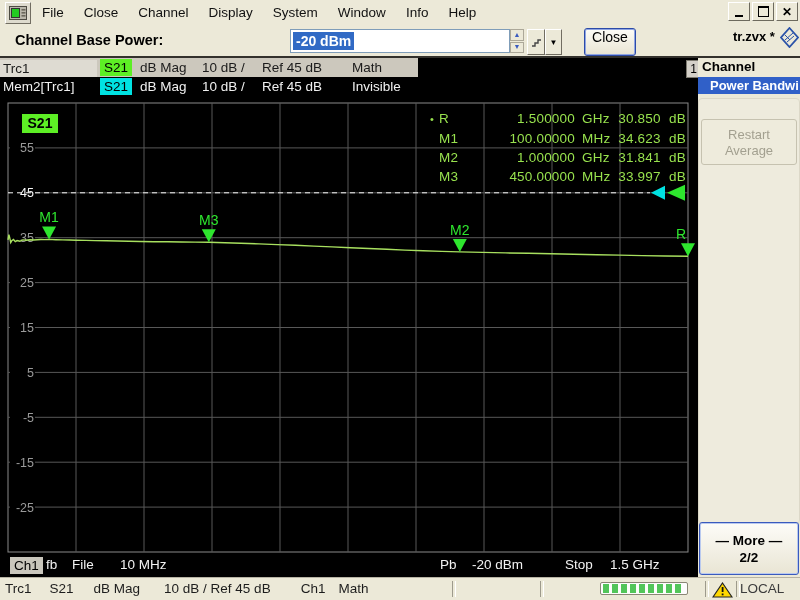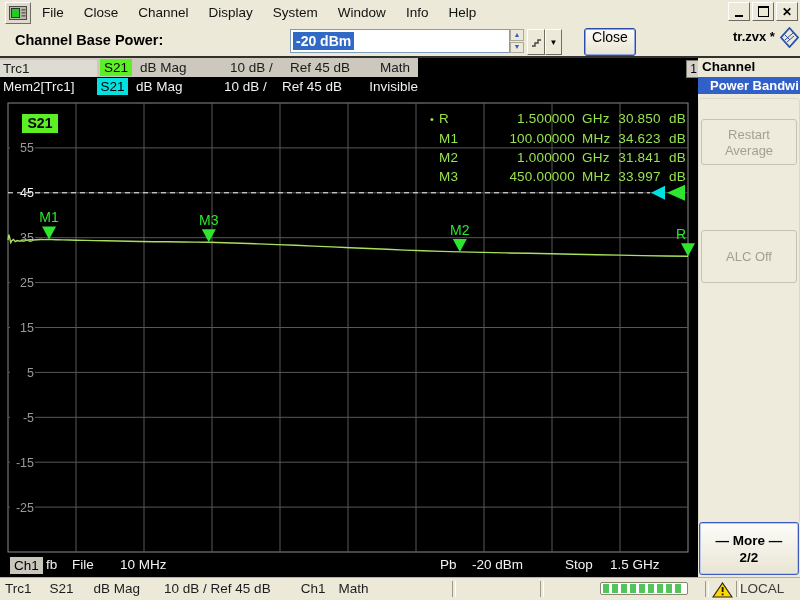--- a/index.html
+++ b/index.html
@@ -39,21 +39,21 @@
   #toolbar-divider{position:absolute;left:0;top:56px;width:800px;height:2px;background:#33312c;}
   
   #traceinfo{position:absolute;left:0;top:58px;width:698px;height:38px;background:#000;}
   .trc-row{position:absolute;left:0;width:418px;height:19px;display:flex;align-items:center;font-size:13.5px;}
   #trc-row1{top:0;background:#ccc8bd;color:#1b1b1b;}
   #trc-row2{top:19px;background:#000;color:#f0f0f0;}
   .trc-name{width:97px;padding-left:3px;box-sizing:border-box;}
   #trc-row1 .trc-name{background:#dedbd2;height:17px;line-height:17px;margin-top:1px;}
   .trc-chip{width:32px;margin-left:3px;text-align:center;color:#000;height:17px;line-height:17px;}
   .trc-fmt{width:62px;padding-left:8px;}
-  .trc-scale{width:60px;margin-left:28px;}
+  .trc-scale{width:60px;}
   .trc-ref{width:88px;}
   .trc-status{padding-left:2px;}
   #winnum{position:absolute;left:686px;top:60px;width:13px;height:16px;background:#d4d0c8;border:1px solid #7d7a70;
           font-size:12px;color:#000;text-align:center;line-height:16px;}
   
   #plot{position:absolute;left:0;top:96px;width:698px;height:458px;background:#000;}
   #s21chip{position:absolute;left:22px;top:18px;width:36px;height:19px;text-align:center;line-height:19px;
            font-size:14px;font-weight:bold;color:#000;}
   #marker-table{position:absolute;left:430px;top:13px;width:256px;font-size:13.5px;letter-spacing:.2px;}
   .mk-row{display:flex;height:19.4px;align-items:center;}
@@ -283,23 +283,20 @@
   <div id="winnum">1</div>
 
   <div id="sidebar">
     <span id="sb-group">Channel</span>
     <div id="sb-submenu" style="background: rgb(48, 96, 200);">Power Bandwi</div>
     <div id="sb-panel">
         <div class="softkey disabled" style="top: 20px; height: 46px;">
           <span>Restart</span>
           <span>Average</span>
         </div>
-        <div class="softkey disabled" style="top: 131px; height: 53px;">
-          <span>ALC Off</span>
-        </div>
       </div>
     <div id="sb-more">
       <span>— More —</span>
       <span>2/2</span>
     </div>
   </div>
 
   <div id="statusbar">
     <div id="status-items">
         <span style="margin-right: 18px;">Trc1</span>

